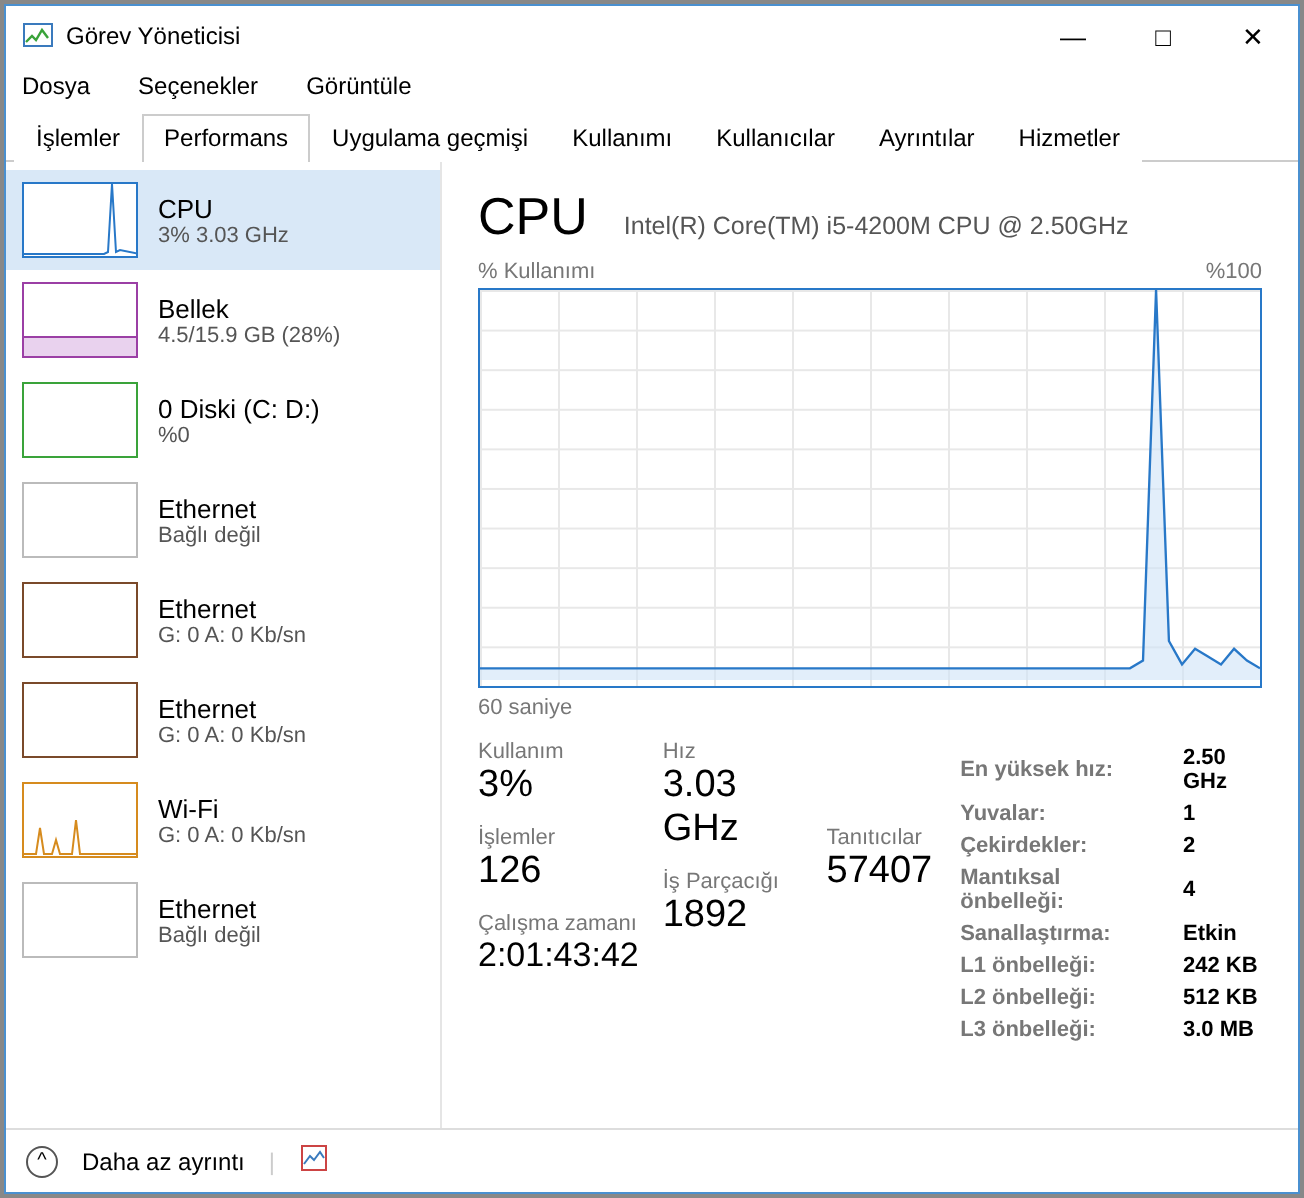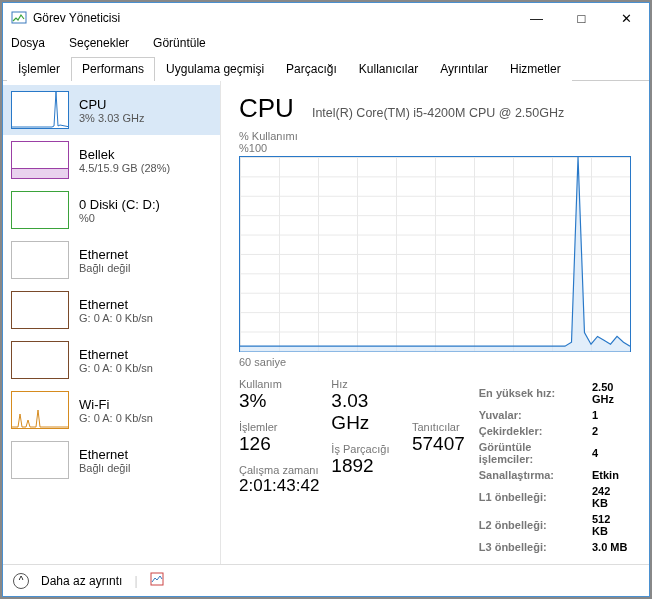--- a/index.html
+++ b/index.html
@@ -26,21 +26,21 @@
 .sbthumb.eth0 { border-color: #bbb; }
 .sbthumb.eth1 { border-color: #7a4a2a; }
 .sbthumb.wifi { border-color: #d68b1e; }
 .sbinfo { display: flex; flex-direction: column; }
 .sbname { font-size: 13px; }
 .sbsub { font-size: 11px; color: #555; }
 .main { flex: 1; display: flex; flex-direction: column; padding: 12px 18px 8px 18px; overflow: hidden; }
 .headrow { display: flex; align-items: baseline; gap: 18px; margin-bottom: 6px; }
 .bigtitle { font-size: 26px; font-weight: 400; }
 .subtitle { font-size: 12.5px; color: #555; }
-.axisrow { display: flex; justify-content: space-between; font-size: 11px; color: #777; margin-bottom: 2px; flex-direction: column; }
+.axisrow { display: flex; justify-content: space-between; font-size: 11px; color: #777; margin-bottom: 2px; }
 .chartbox { height: 200px; border: 1px solid #2878c8; position: relative; background: #fff; margin-bottom: 4px; }
 .chartgrid { position: absolute; inset: 0; background-image:
   linear-gradient(#e8e8e8 1px, transparent 1px),
   linear-gradient(90deg, #e8e8e8 1px, transparent 1px);
   background-size: 10% 10%; }
 .chartline { position: absolute; inset: 0; }
 .axisbottom { font-size: 11px; color: #777; margin-bottom: 10px; }
 .statsgrid { display: flex; gap: 12px; font-size: 12px; }
 .statscol { display: flex; flex-direction: column; gap: 3px; }
 .statlabel { color: #777; font-size: 11px; }
@@ -76,21 +76,21 @@
   <div class="menubar">
     <span class="menuitem">Dosya</span>
     <span class="menuitem">Seçenekler</span>
     <span class="menuitem">Görüntüle</span>
   </div>
 
   <div class="tabbar">
     <div class="tab">İşlemler</div>
     <div class="tab active">Performans</div>
     <div class="tab">Uygulama geçmişi</div>
-    <div class="tab">Parçacığı</div>
+    <div class="tab">Kullanımı</div>
     <div class="tab">Kullanıcılar</div>
     <div class="tab">Ayrıntılar</div>
     <div class="tab">Hizmetler</div>
   </div>
 
   <div class="content">
     <div class="sidebar">
       <div class="sbitem active">
         <div class="sbthumb cpu">
           <svg class="spark" width="58" height="38" viewBox="0 0 58 38">
@@ -222,21 +222,21 @@
                 </tr>
             <tr>
                   <td>Yuvalar:</td>
                   <td>1</td>
                 </tr>
             <tr>
                   <td>Çekirdekler:</td>
                   <td>2</td>
                 </tr>
             <tr>
-                  <td>Görüntüle işlemciler:</td>
+                  <td>Mantıksal önbelleği:</td>
                   <td>4</td>
                 </tr>
             <tr>
                   <td>Sanallaştırma:</td>
                   <td>Etkin</td>
                 </tr>
             <tr>
                   <td>L1 önbelleği:</td>
                   <td>242 KB</td>
                 </tr>

